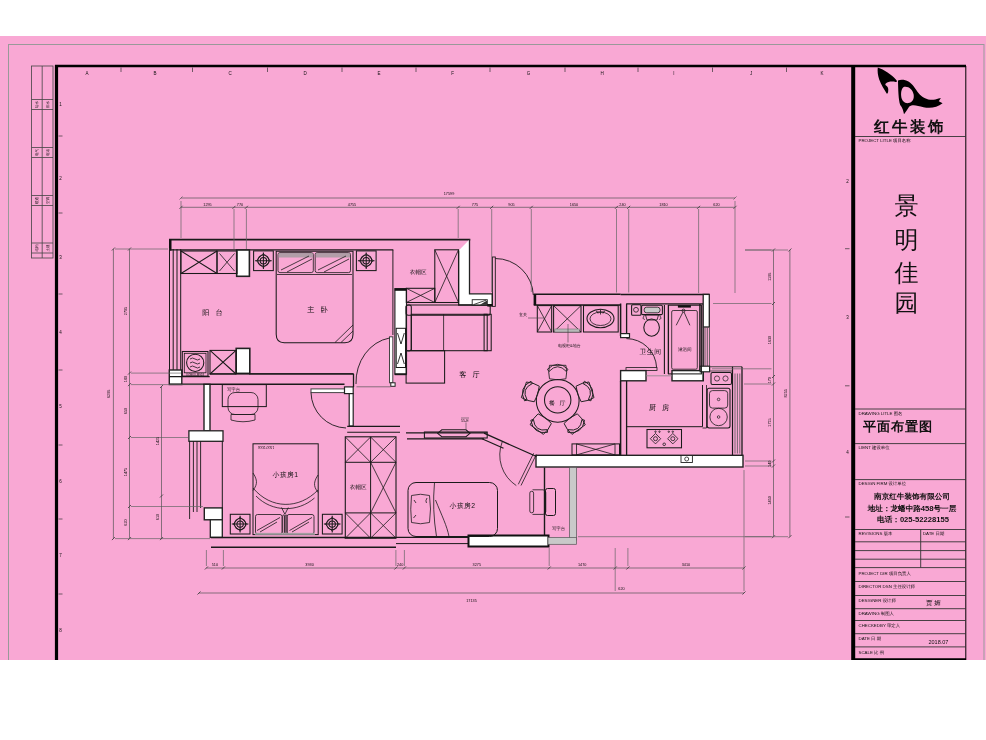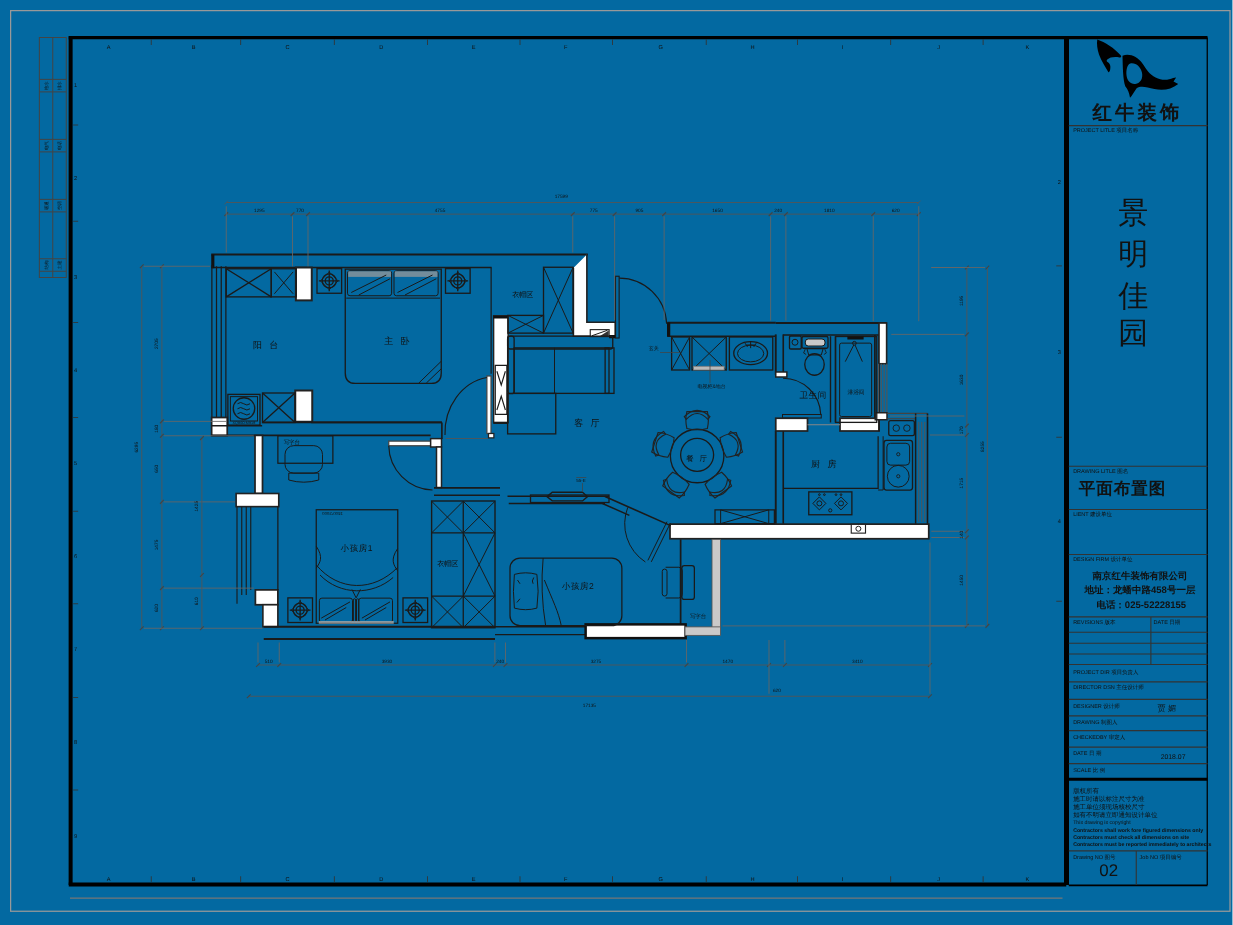--- a/index.html
+++ b/index.html
@@ -1,17 +1,17 @@
 <!DOCTYPE html>
 <html><head>
 <meta charset="utf-8">
 <style>
 html,body{margin:0;padding:0;background:#fff;}
-#page{position:relative;width:986px;height:740px;background:#0369a1;overflow:hidden;
-font-family:"Liberation Sans",sans-serif;}
+#page{position:relative;width:986px;height:624px;background:#f9a8d4;overflow:hidden;
+font-family:"Liberation Sans",sans-serif;margin-top:36px;}
 svg{position:absolute;left:0;top:0;}
 text{fill:#111;}
 </style>
 </head>
 <body>
 <div id="page">
 <svg width="986" height="740" viewBox="0 0 986 740">
 <defs>
 <g id="chair" stroke="#222" fill="none" stroke-width="0.9">
     <path d="M-8.2,-6.5 L8.2,-6.5 Q9.8,0 8.2,7 Q0,9 -8.2,7 Q-9.8,0 -8.2,-6.5 Z"></path>

